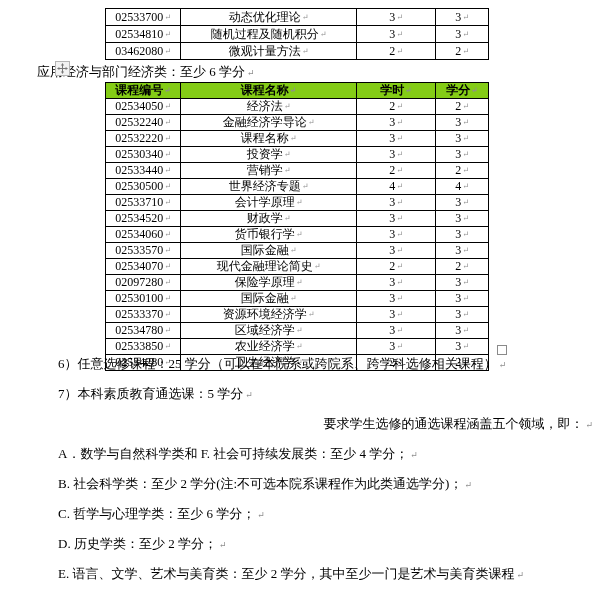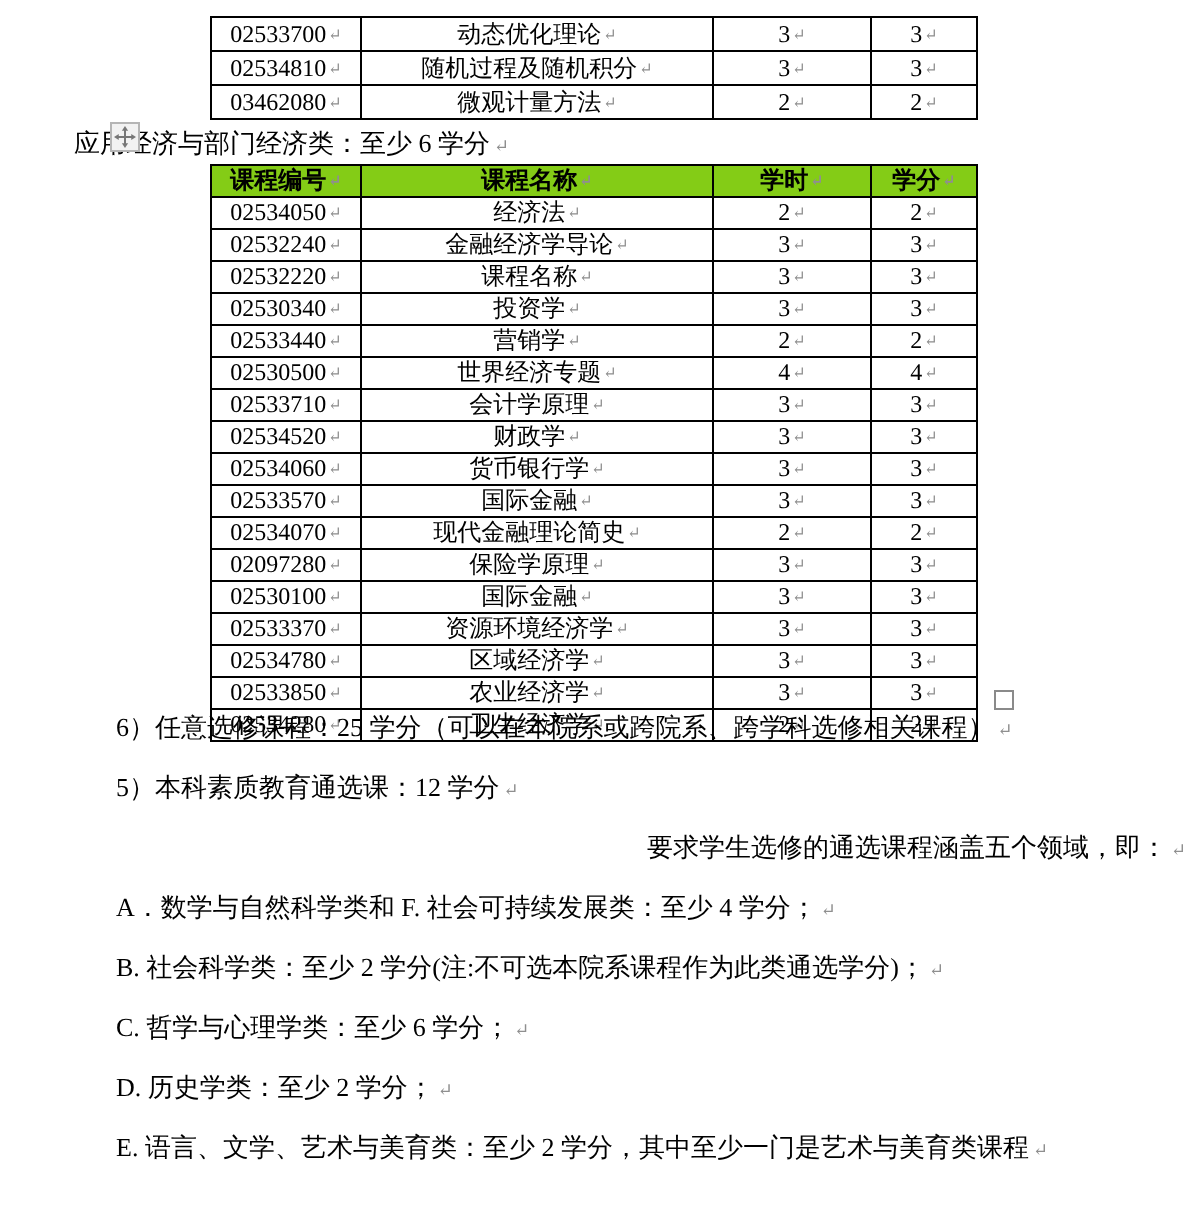--- a/index.html
+++ b/index.html
@@ -235,21 +235,21 @@
         </tr>
       </tbody>
   </table>
 
   <div class="resize-handle"></div>
 
   <div class="paras">
 
       <div class="para">6）任意选修课程：25 学分（可以在本院系或跨院系、跨学科选修相关课程）</div>
 
-      <div class="para">5）本科素质教育通选课：12 学分</div>
+      <div class="para">7）本科素质教育通选课：5 学分</div>
 
       <div class="para">要求学生选修的通选课程涵盖五个领域，即：</div>
 
       <div class="para">A．数学与自然科学类和 F. 社会可持续发展类：至少 4 学分；</div>
 
       <div class="para">B. 社会科学类：至少 2 学分(注:不可选本院系课程作为此类通选学分)；</div>
 
       <div class="para">C. 哲学与心理学类：至少 6 学分；</div>
 
       <div class="para">D. 历史学类：至少 2 学分；</div>

